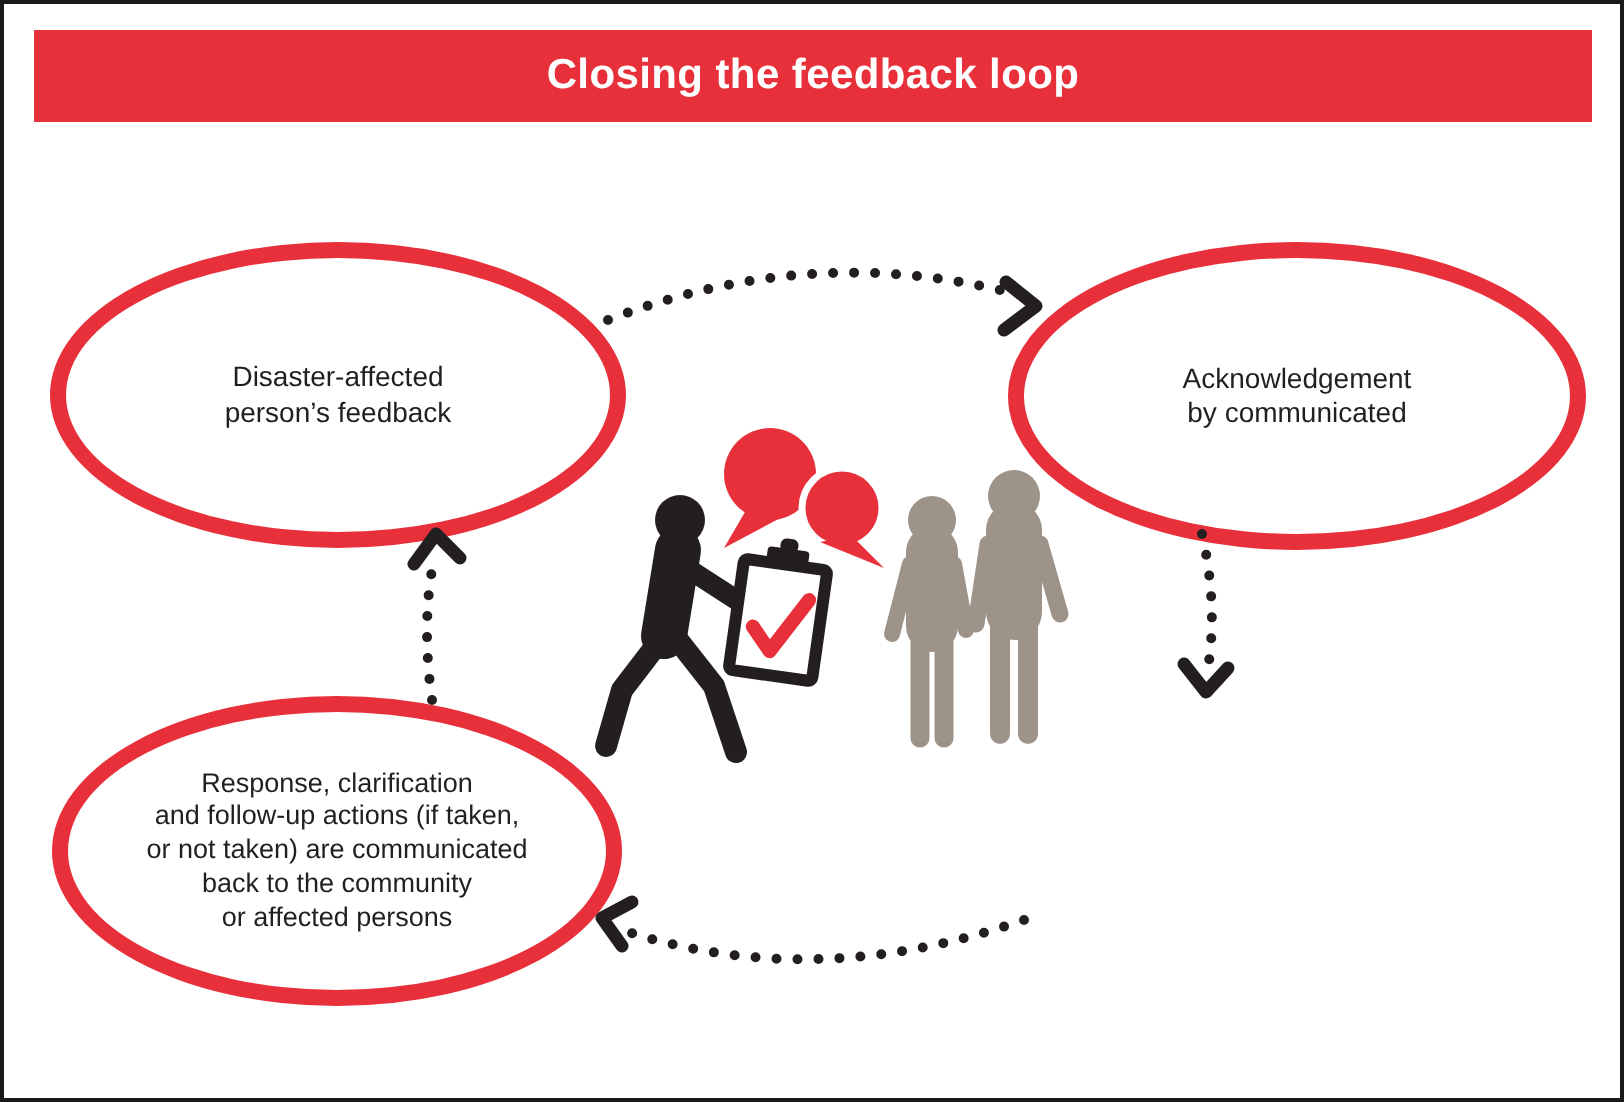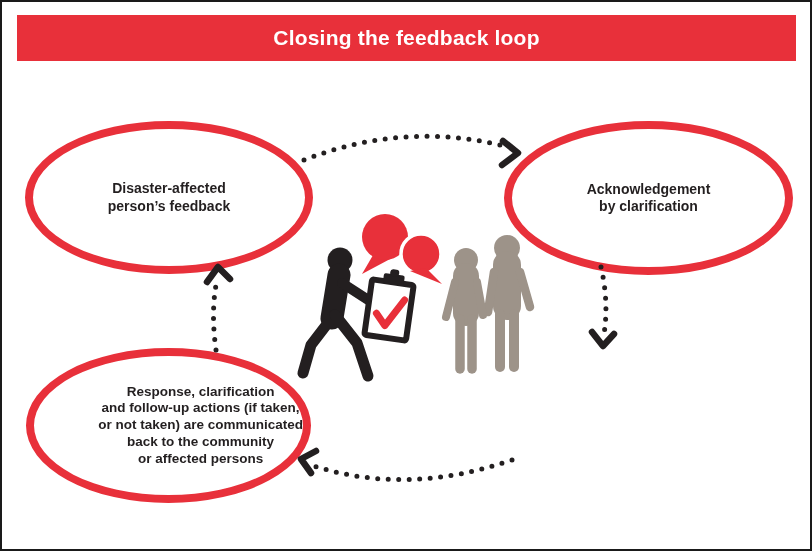--- a/index.html
+++ b/index.html
@@ -27,29 +27,29 @@
     box-sizing:border-box;
     border:8px solid #e8303a;
     border-radius:50%;
     background:#ffffff;
     display:flex; align-items:center; justify-content:center;
     text-align:center;
   }
   .ellipse p {
     margin:0;
     color:#231f20;
-    font-weight:bold;
+    font-weight:normal;
     font-size:14px;
     line-height:1.24;
     white-space:pre-line;
   }
   .ellipse.bl p { font-size:13.5px; }
   .ellipse.tl { left:23px;  top:119px; width:288px; height:153px; }
   .ellipse.tr { left:502px; top:119px; width:289px; height:154px; }
-  .ellipse.bl { left:24px;  top:346px; width:285px; height:155px;justify-content:flex-end; }
+  .ellipse.bl { left:24px;  top:346px; width:285px; height:155px; }
   .ellipse.br { left:502px; top:349px; width:289px; height:149px; }
   svg.overlay {
     position:absolute; left:0; top:0;
     width:812px; height:551px;
     pointer-events:none;
   }
 </style>
 </head>
 <body>
 
@@ -59,21 +59,21 @@
     <h1>Closing the feedback loop</h1>
   </header>
 
   <div class="ellipse tl" style="border-color: rgb(232, 48, 58);">
     <p>Disaster-affected
 person’s feedback</p>
   </div>
 
   <div class="ellipse tr" style="border-color: rgb(232, 48, 58);">
     <p>Acknowledgement
-by clarification</p>
+by communicated</p>
   </div>
 
 
   <div class="ellipse bl" style="border-color: rgb(232, 48, 58);">
     <p>Response, clarification
 and follow-up actions (if taken,
 or not taken) are communicated
 back to the community
 or affected persons</p>
   </div>

